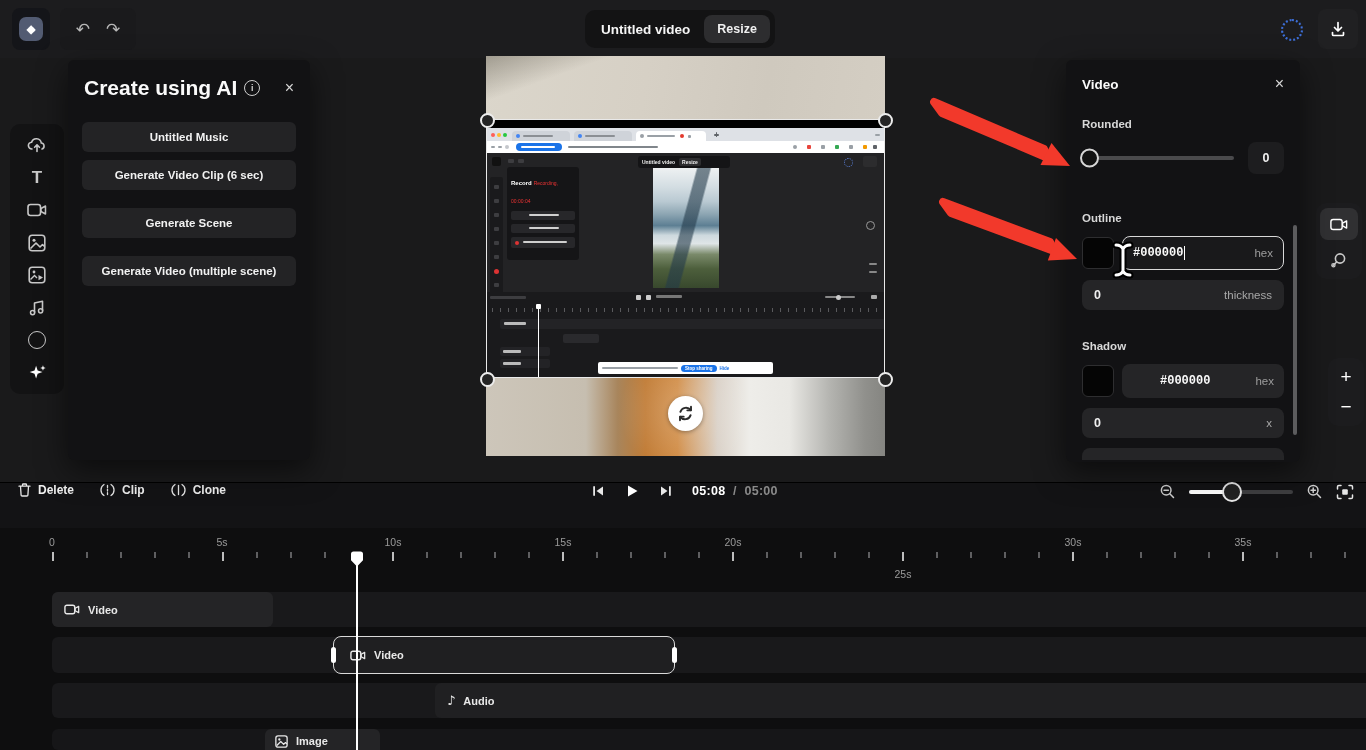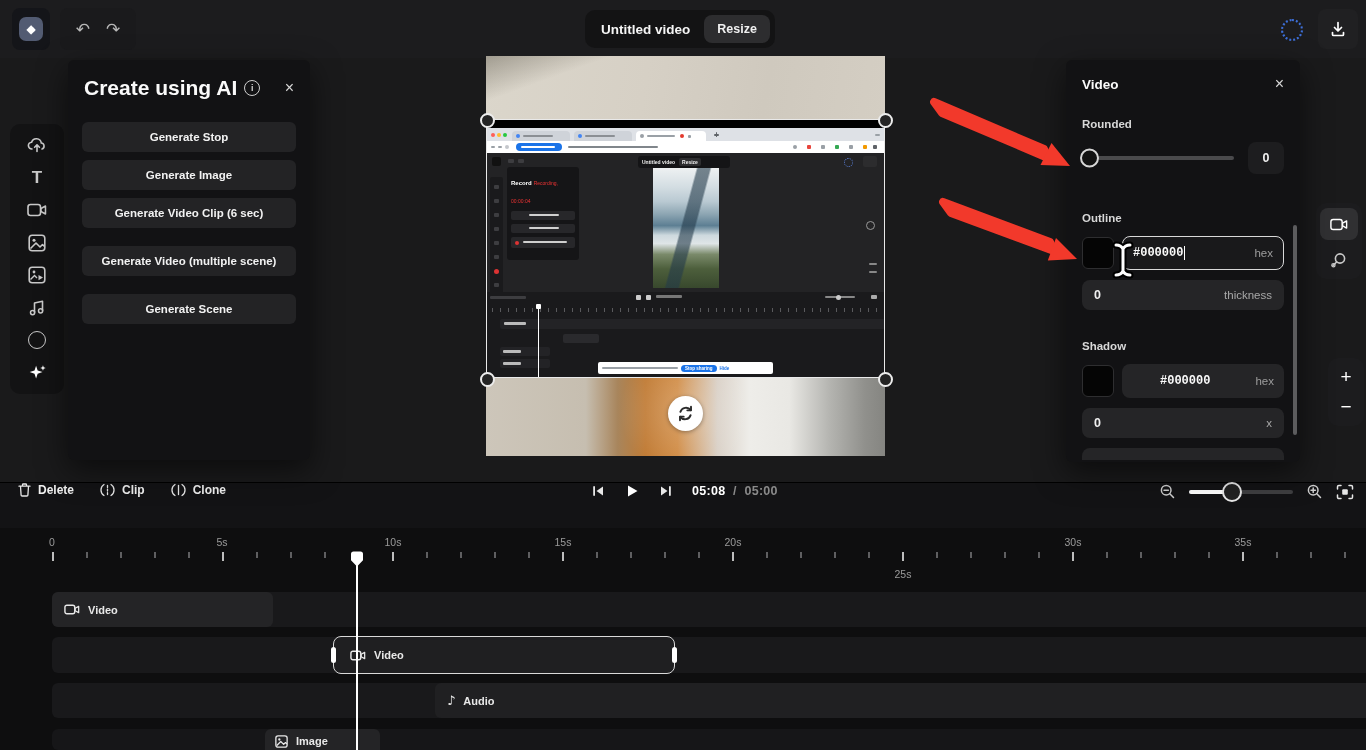--- a/index.html
+++ b/index.html
@@ -212,25 +212,24 @@
     </div>
   </div>
 
   <div class="abs panel ai-panel" style="z-index:5;">
     <div class="panel-head">
       <span class="panel-title">Create using AI</span>
       <span class="info-ic">i</span>
       <span class="close-ic">×</span>
     </div>
     <div style="height:12px;"></div>
-    <div class="ai-btn">Generate Stop</div>
-    <div class="ai-btn">Generate Image</div>
+    <div class="ai-btn">Untitled Music</div>
     <div class="ai-btn">Generate Video Clip (6 sec)</div>
+    <div class="ai-btn ai-gap">Generate Scene</div>
     <div class="ai-btn ai-gap">Generate Video (multiple scene)</div>
-    <div class="ai-btn ai-gap">Generate Scene</div>
   </div>
 
   <div class="abs canvas">
     <div class="abs strip-top"></div>
 
     <div class="abs sel-layer">
       <div class="abs n-black"></div>
 
       <div class="abs n-tabbar">
         <div class="n-dot" style="left:5px;top:4.5px;width:4px;height:4px;background:#ff5f57;"></div>

